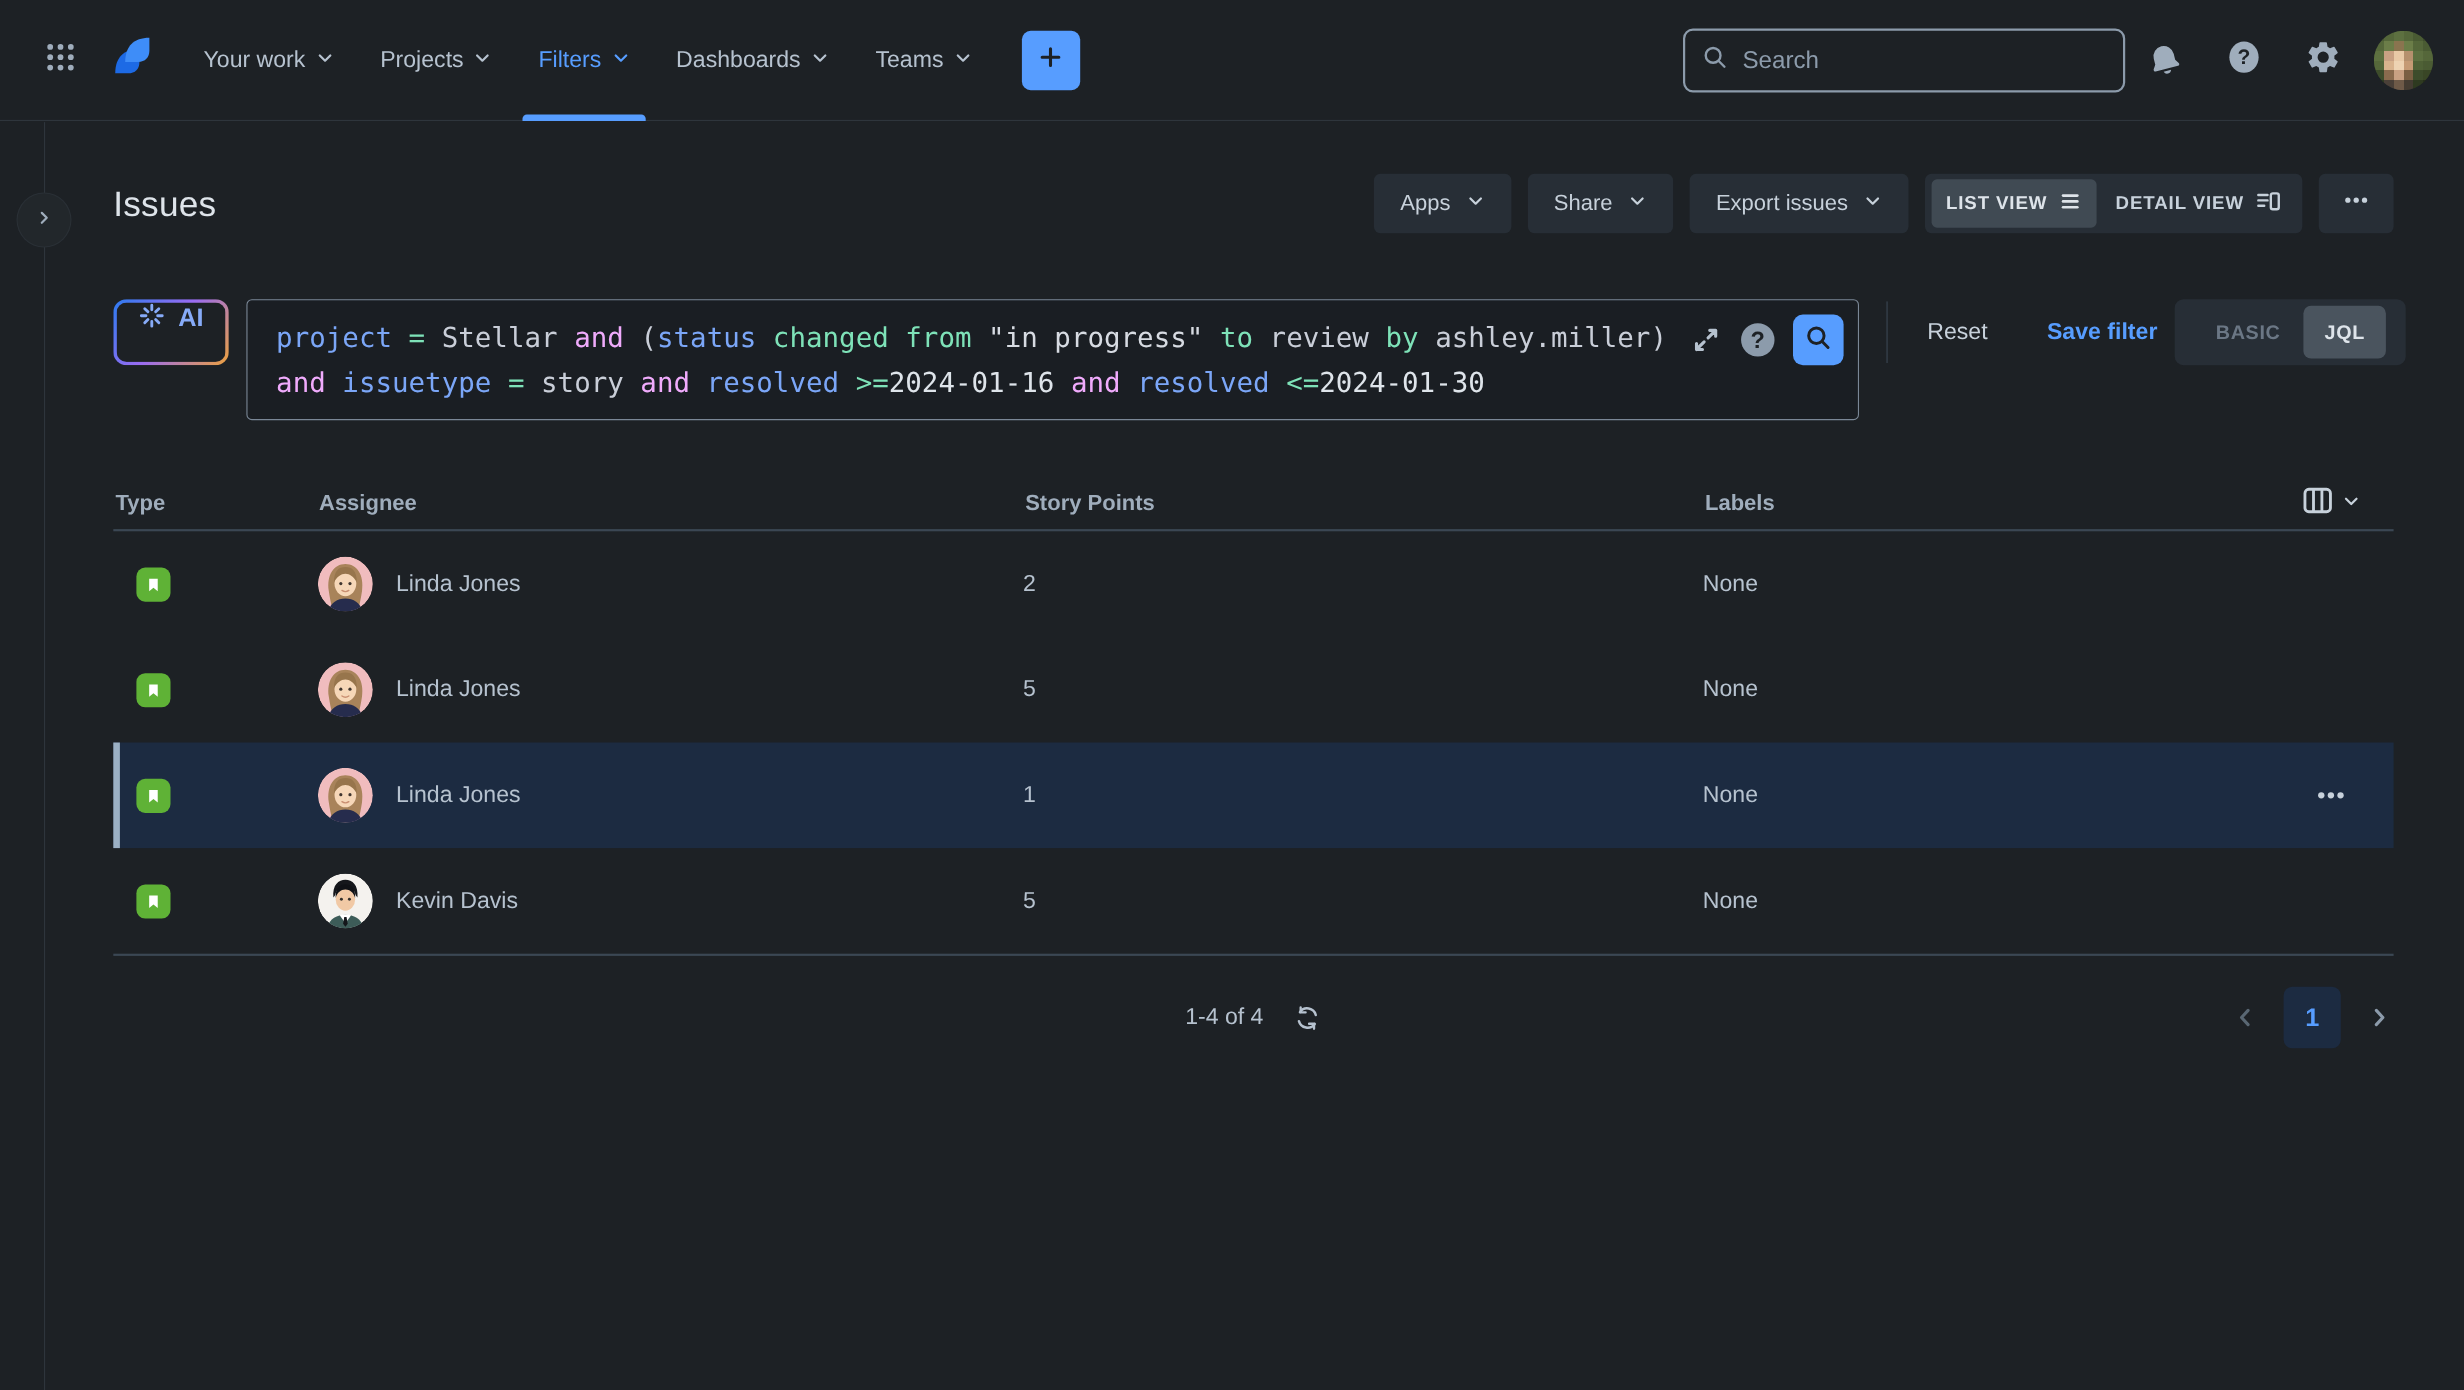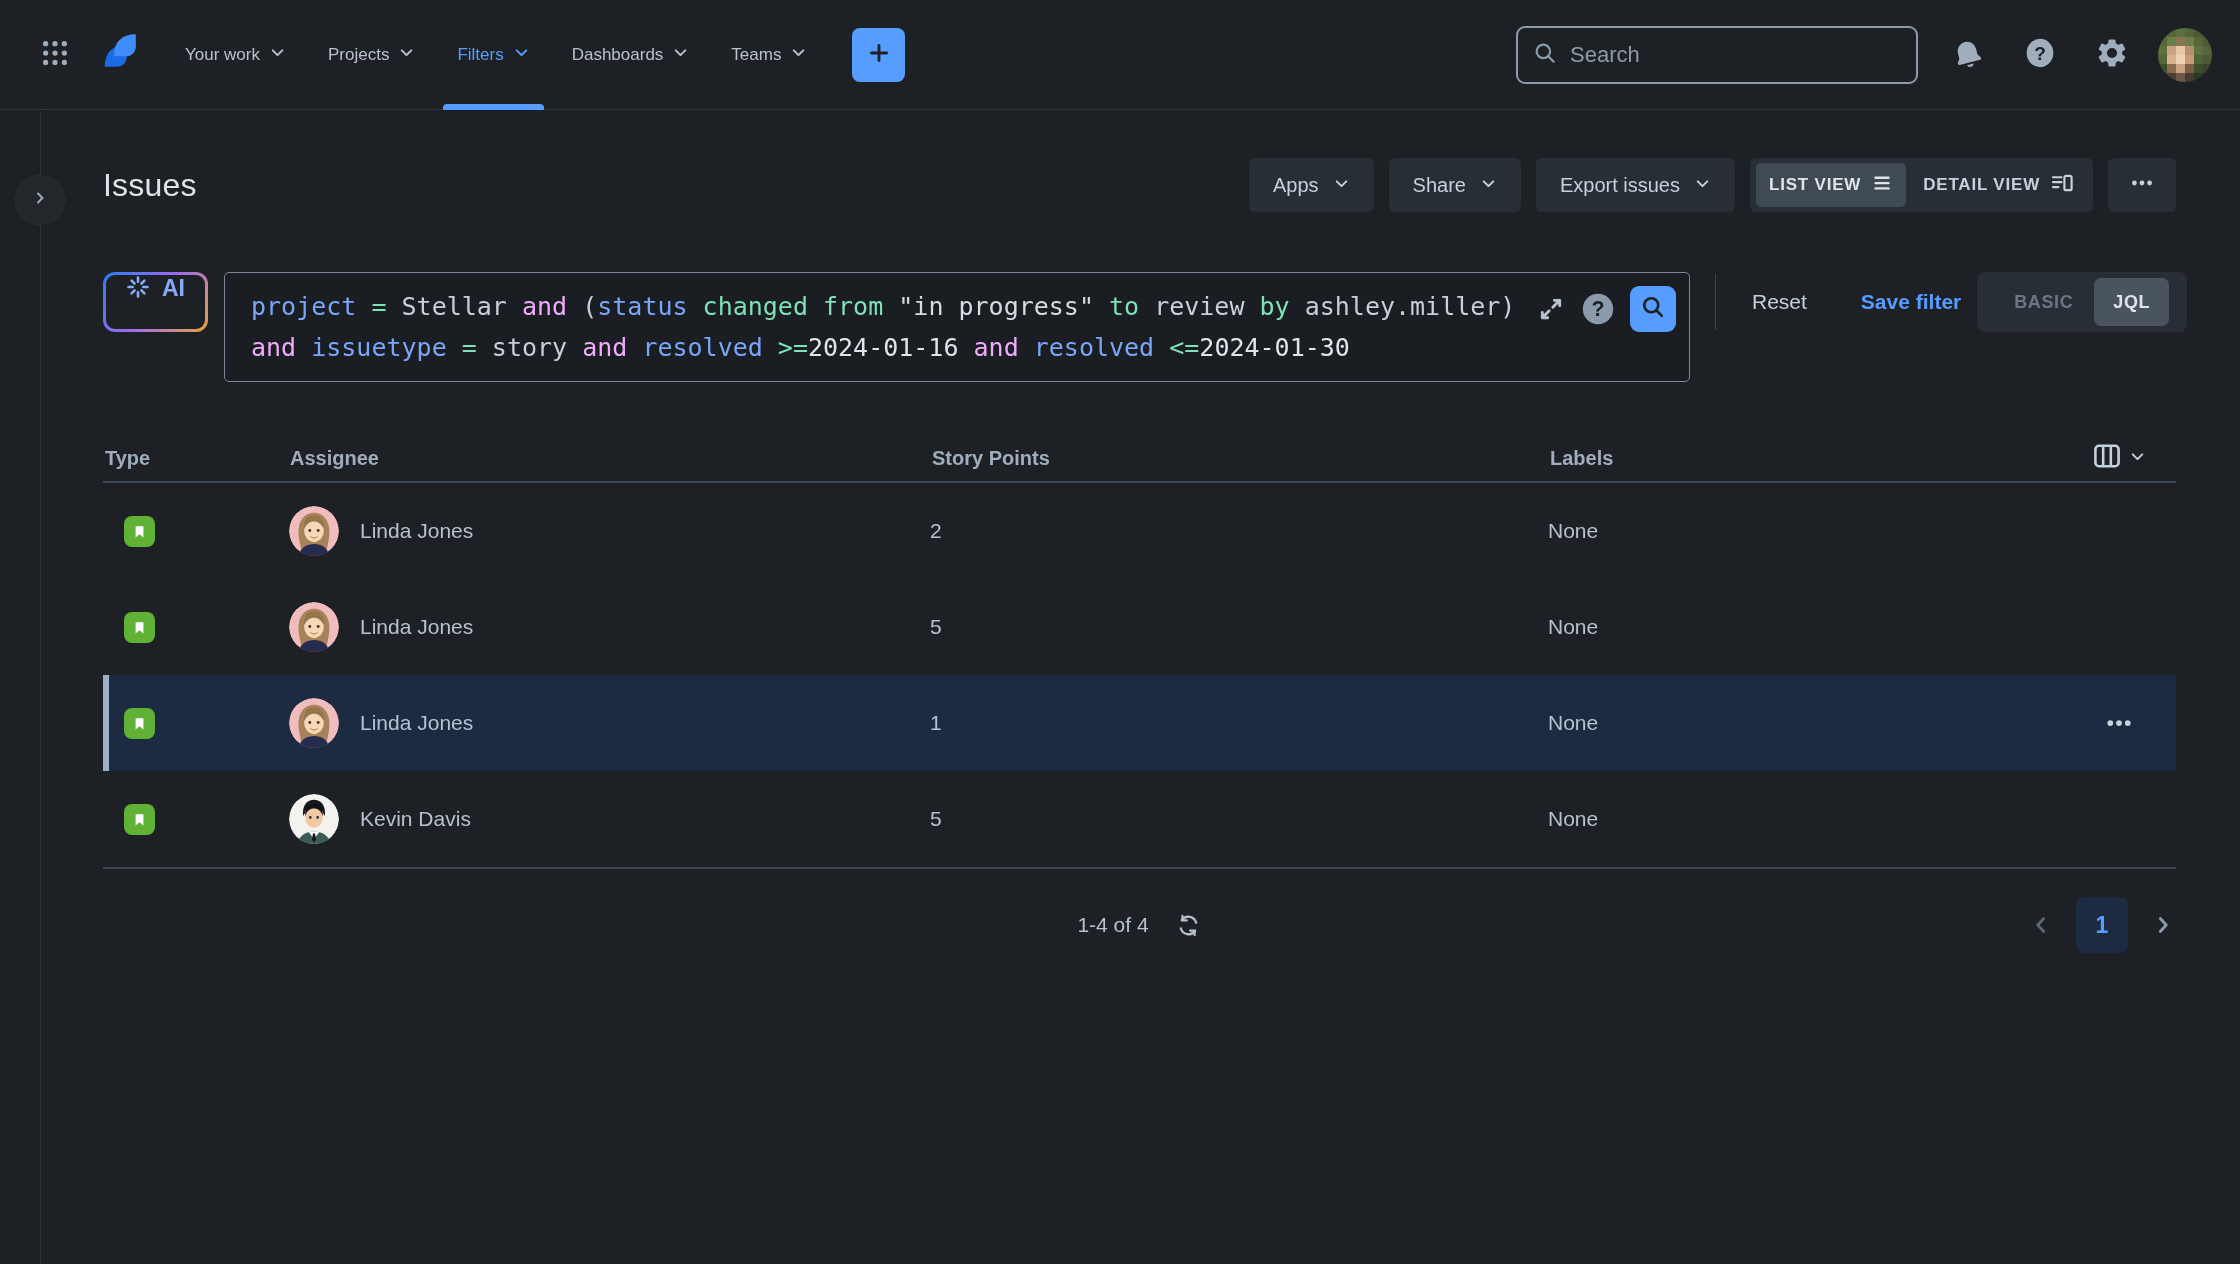--- a/index.html
+++ b/index.html
@@ -6,29 +6,29 @@
   body{width:2240px;height:1264px;overflow:hidden;font-family:"Liberation Sans",sans-serif;}
   #app{position:relative;width:2240px;height:1264px;background:#1D2125;color:#B6C2CF;}
 
   
   .topnav{position:absolute;top:0;left:0;right:0;height:110px;display:flex;align-items:center;
     padding:0 28px;box-sizing:border-box;background:#1D2125;border-bottom:1px solid #2E353C;}
   .grid-btn{width:54px;height:54px;display:flex;align-items:center;justify-content:center;color:#9FADBC;border-radius:6px;}
   .logo{margin:0 24px 0 16px;display:flex;align-items:center;}
   .nav-items{display:flex;align-items:stretch;height:110px;}
   .nav-item{position:relative;display:flex;align-items:center;gap:9px;padding:0 21px;
-    font-size:17px;font-weight:500;color:#B6C2CF;cursor:pointer;white-space:nowrap;}
+    font-size:21px;font-weight:500;color:#B6C2CF;cursor:pointer;white-space:nowrap;}
   .nav-item.active{color:#579DFF;}
   .nav-item.active::after{content:"";position:absolute;left:7px;right:7px;bottom:0;height:6px;
     border-radius:4px 4px 0 0;background:#579DFF;}
   .create-btn{width:53px;height:54px;border-radius:8px;background:#579DFF;color:#1D2125;
     display:flex;align-items:center;justify-content:center;margin-left:24px;flex:none;}
   .nav-right{margin-left:auto;display:flex;align-items:center;}
   .searchbox{width:402px;height:58px;border:2px solid #8C9BAB;border-radius:9px;display:flex;align-items:center;
-    padding:0 14px;gap:10px;color:#8C9BAB;box-sizing:border-box;margin-right:14px;justify-content:flex-end;}
+    padding:0 14px;gap:10px;color:#8C9BAB;box-sizing:border-box;justify-content:flex-end;}
   .searchbox input{background:transparent;border:none;outline:none;color:#B6C2CF;font-size:22px;width:100%;font-family:inherit;}
   .searchbox input::placeholder{color:#8C9BAB;}
   .icon-btn{width:72px;height:66px;display:flex;align-items:center;justify-content:center;color:#9FADBC;}
   .avatar-top{width:54px;height:54px;border-radius:50%;overflow:hidden;margin-left:10px;flex:none;}
 
   
   .rail{position:absolute;left:40px;top:111px;bottom:0;width:1px;background:#2E353C;}
   .rail-toggle{position:absolute;left:16px;top:176px;width:48px;height:48px;border-radius:50%;
     background:#22272B;color:#9FADBC;display:flex;align-items:center;justify-content:center;z-index:3;
     box-shadow:0 0 0 1px #2a3036;}

